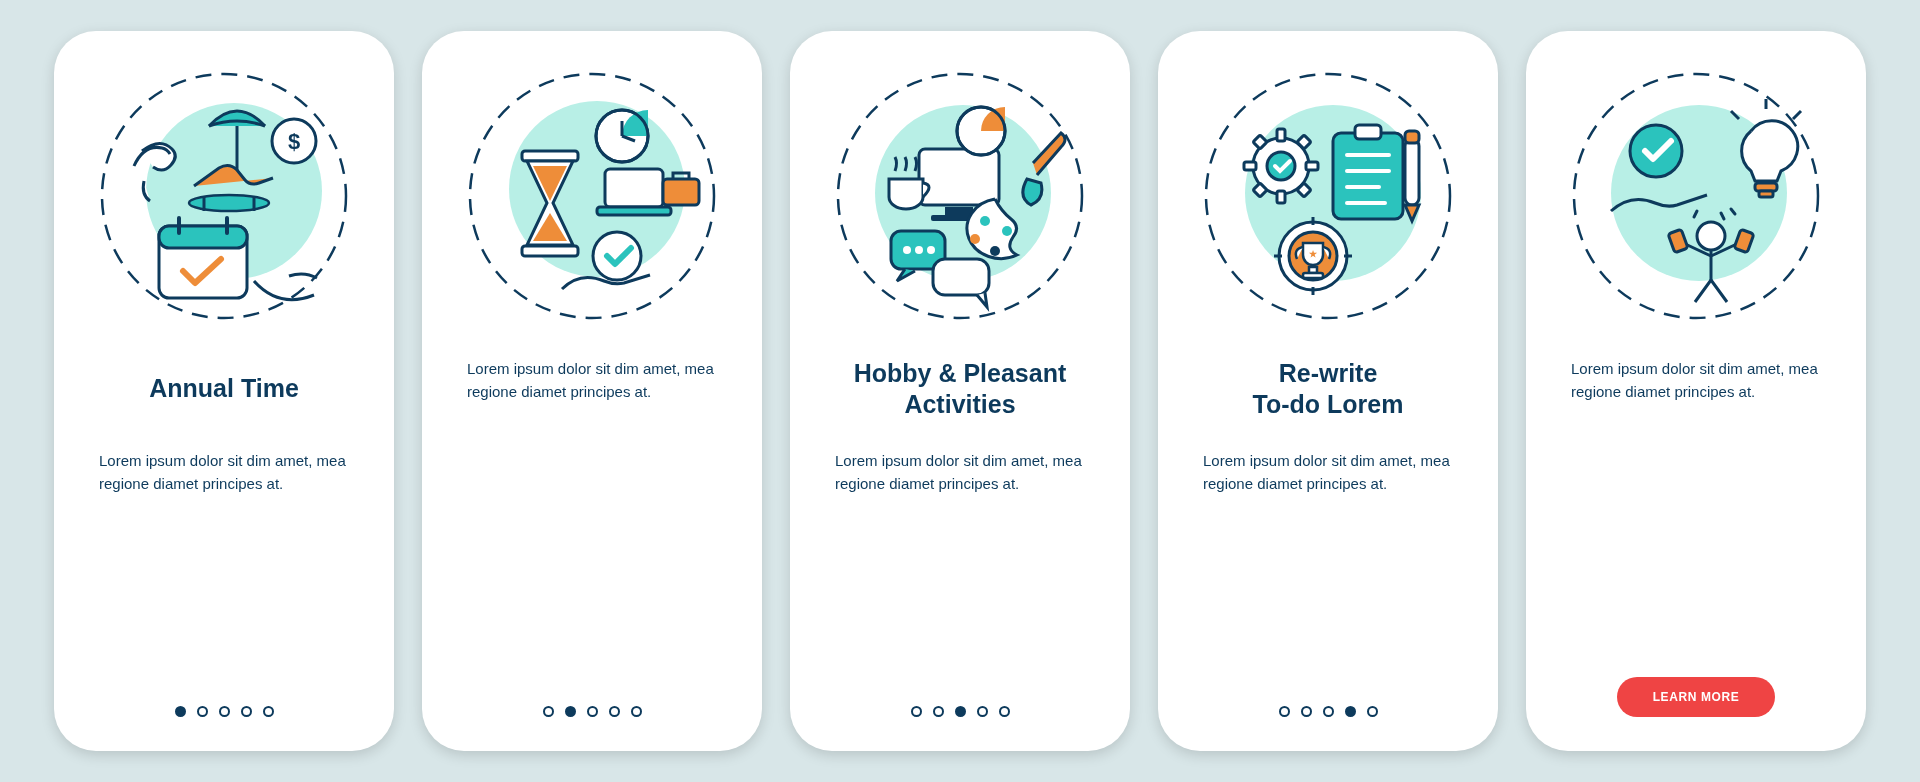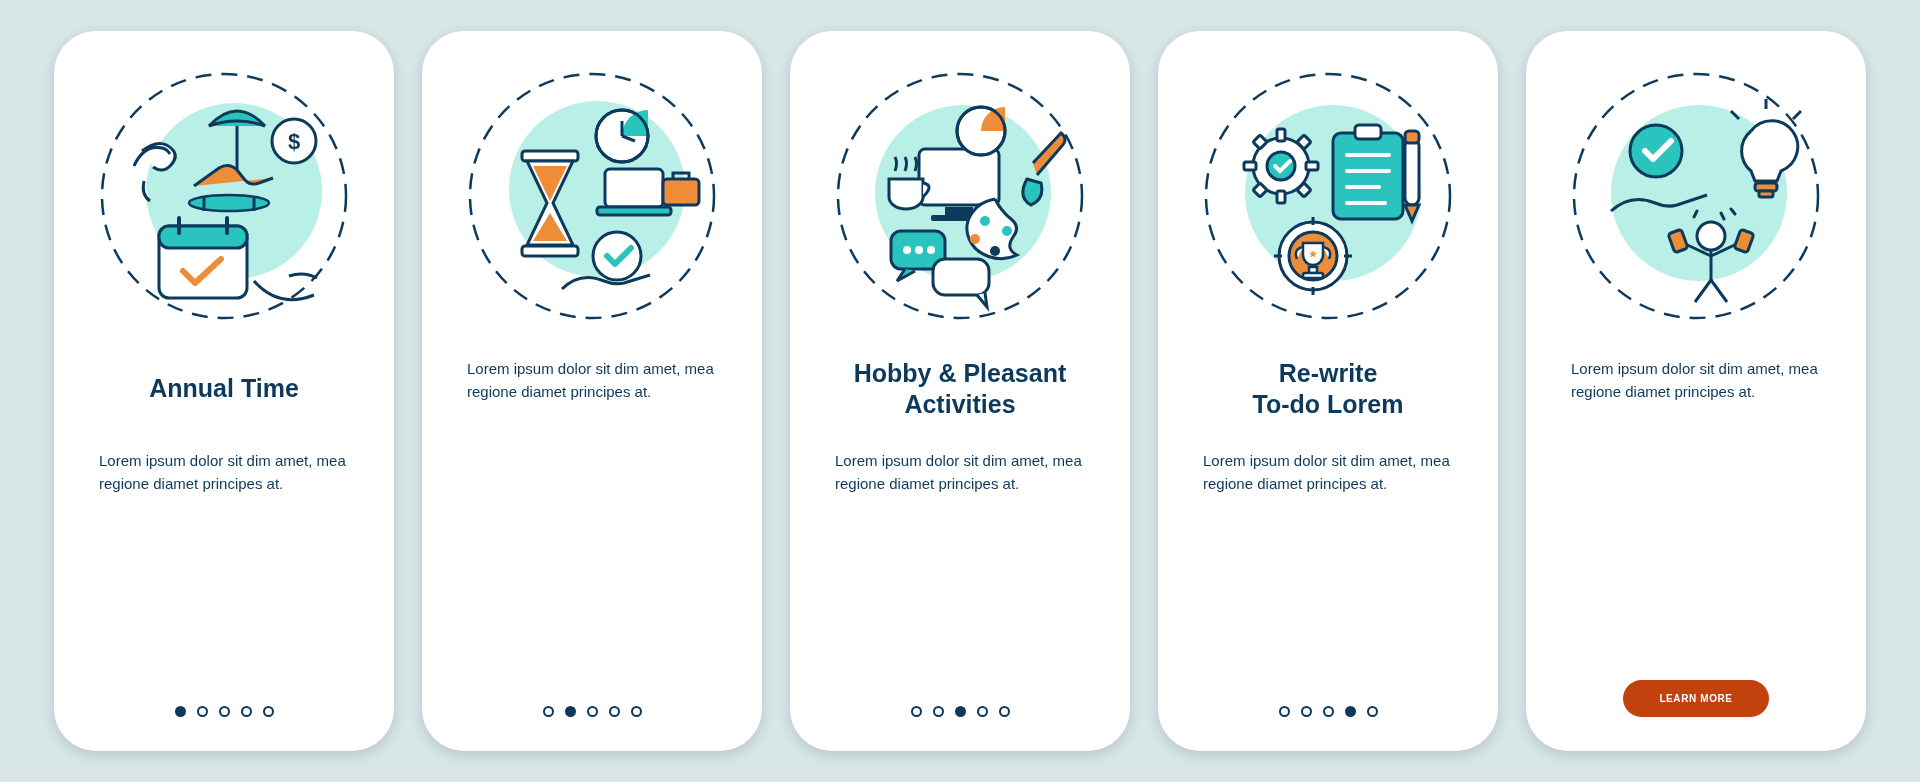--- a/index.html
+++ b/index.html
@@ -69,23 +69,23 @@
     height: 11px;
     border-radius: 50%;
     border: 2px solid #0d3a5c;
     background: transparent;
   }
   .dot.active {
     background: #0d3a5c;
   }
   .cta {
     margin-top: auto;
-    background: #c2410c;
+    background: #ef4444;
     color: #fff;
-    font-size: 10px;
+    font-size: 12px;
     font-weight: 700;
     letter-spacing: 0.6px;
     padding: 13px 36px;
     border-radius: 999px;
     border: none;
     cursor: pointer;
   }
 </style>
 </head>
 <body>

